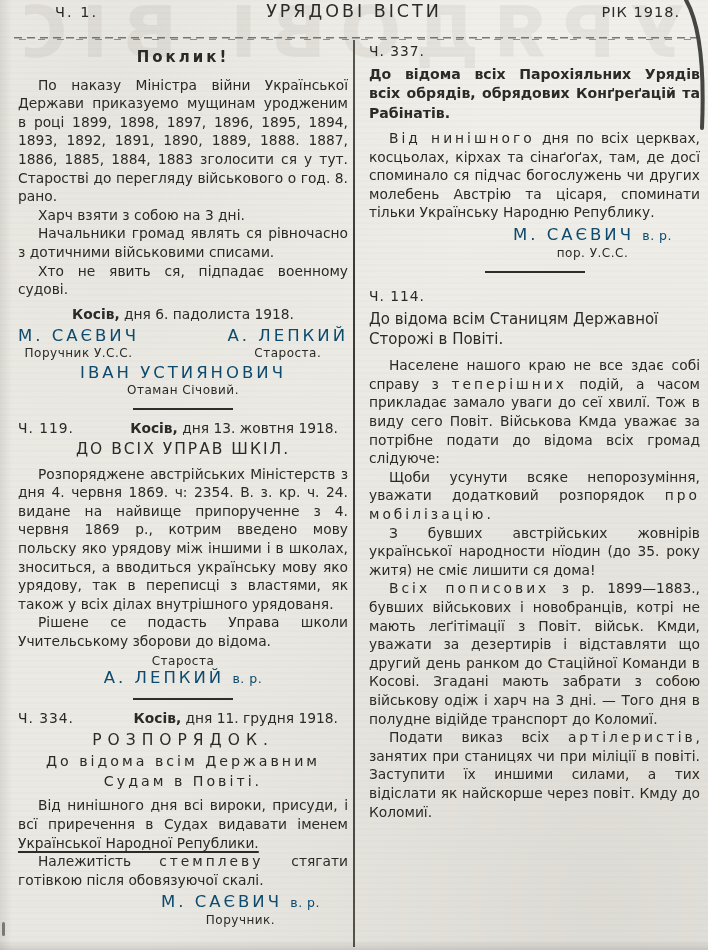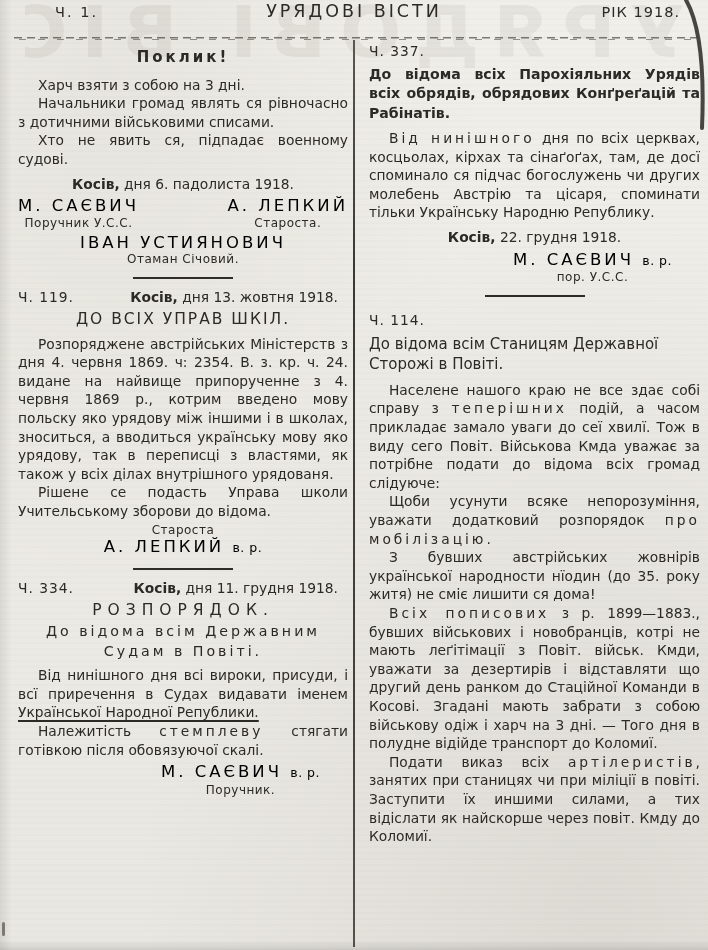--- a/index.html
+++ b/index.html
@@ -42,21 +42,21 @@
 
   .para{margin:0;text-indent:20px;}
   .sp{letter-spacing:3px;}
   .ul{text-decoration:underline;text-underline-offset:3px;text-decoration-thickness:1.5px;}
 
   .h-poklyk{text-align:center;font-weight:bold;font-size:15px;letter-spacing:3px;margin:6px 0 9px;}
   .dateline{text-align:center;margin:6px 0 3px;}
   .city{font-weight:bold;}
   .sigrow{display:flex;justify-content:space-between;margin:4px 0 0;}
   .sigblock{text-align:center;}
-  .sig-name{font-size:16.5px;letter-spacing:3px;white-space:nowrap;color:#000000;}
+  .sig-name{font-size:16.5px;letter-spacing:3px;white-space:nowrap;color:#0c4a6e;}
   .sig-sub{font-size:12px;line-height:15px;letter-spacing:0.5px;}
   .suffix{font-size:12.5px;letter-spacing:0.5px;}
   .sig-center{text-align:center;margin-top:3px;}
   .shortrule{width:100px;border:none;border-top:2.5px solid #2f2d29;margin:10px auto 9px;}
   .secline{display:flex;margin:0 0 3px;}
   .secnum{letter-spacing:1px;white-space:nowrap;}
   .secdate{margin-left:auto;margin-right:10px;white-space:nowrap;}
   .h-caps{text-align:center;font-size:15.5px;letter-spacing:2px;margin:3px 0 6px;font-weight:normal;}
   .h-rozp{text-align:center;font-size:15.5px;letter-spacing:6px;margin:3px 0 2px;font-weight:normal;}
   .h-sudam{text-align:center;font-size:14.2px;letter-spacing:3px;line-height:20px;margin:1px 0 5px;font-weight:normal;}
@@ -79,20 +79,21 @@
   <span class="issue">Ч. 1.</span>
   <span class="title">УРЯДОВІ ВІСТИ</span>
   <span class="year">РІК 1918.</span>
 </div>
 <div class="rule-dashed"></div>
 <div class="divider"></div>
 
 <div class="col col-left">
 
   <h2 class="h-poklyk">Поклик!</h2>
+  <p class="para">По наказу Міністра війни Української Держави приказуемо мущинам уродженим в році 1899, 1898, 1897, 1896, 1895, 1894, 1893, 1892, 1891, 1890, 1889, 1888. 1887, 1886, 1885, 1884, 1883 зголосити ся у тут. Старостві до перегляду військового о год. 8. рано.</p>
   <p class="para">Харч взяти з собою на 3 дні.</p>
   <p class="para">Начальники громад являть ся рівночасно з дотичними військовими списами.</p>
   <p class="para">Хто не явить ся, підпадає военному судові.</p>
 
   <div class="dateline"><span class="city">Косів,</span><span> дня 6. падолиста 1918.</span></div>
 
   <div class="sigrow">
     <div class="sigblock">
       <div class="sig-name">М. САЄВИЧ</div>
       <div class="sig-sub">Поручник У.С.С.</div>
@@ -139,21 +140,20 @@
     </div>
   </div>
 
 </div>
 
 <div class="col col-right">
 
   <div class="numline">Ч. 337.</div>
   <h3 class="h-337">До відома всіх Парохіяльних Урядів всіх обрядів, обрядових Конґреґацій та Рабінатів.</h3>
   <p class="para"><span class="sp">Від нинішного</span><span> дня по всіх церквах, косцьолах, кірхах та сінаґоґах, там, де досї споминало ся підчас богослужень чи других молебень Австрію та цісаря, споминати тільки Українську Народню Републику.</span></p>
-  <div class="dateline"><span class="city">Косів,</span><span> 22. грудня 1918.</span></div>
   <div class="sig-right">
     <div class="sigblock">
       <div class="sig-name"><span>М. САЄВИЧ</span> <span class="suffix">в. р.</span></div>
       <div class="sig-sub">пор. У.С.С.</div>
     </div>
   </div>
 
   <hr class="shortrule">
 
   <div class="numline gap-top">Ч. 114.</div>

